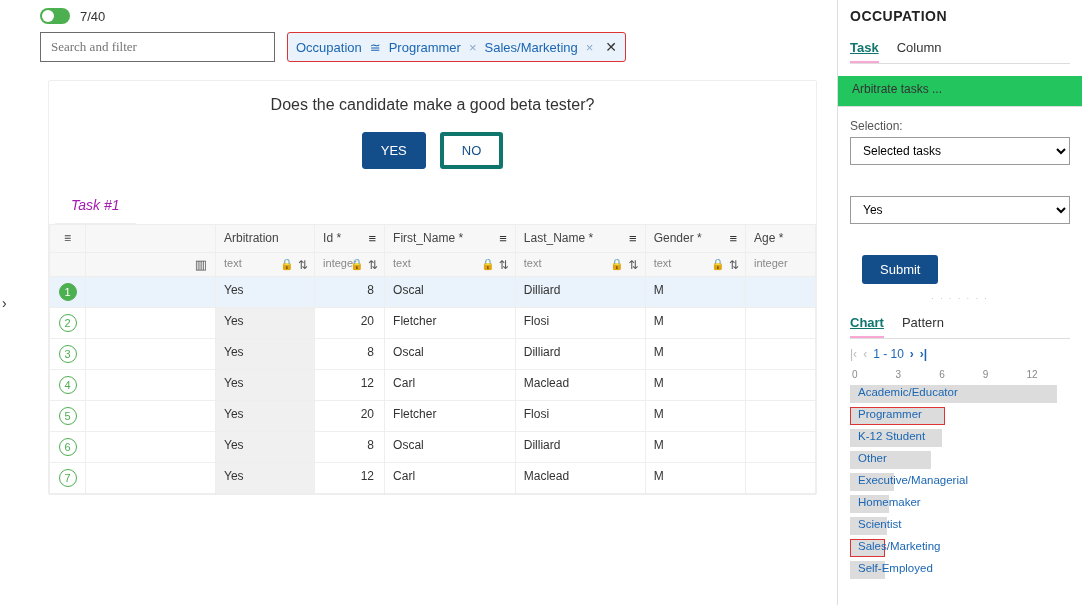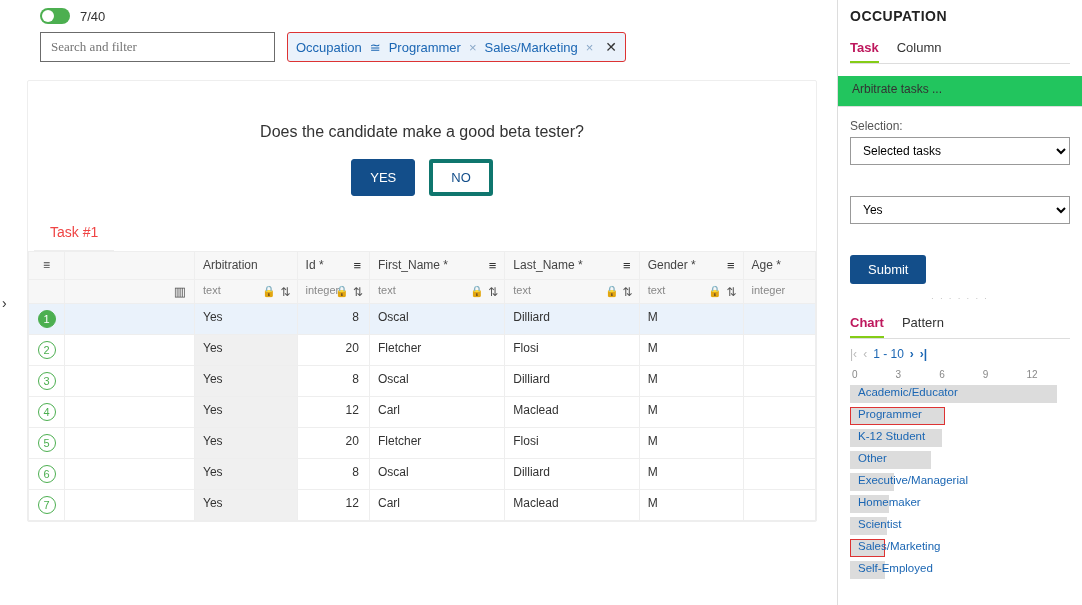--- a/index.html
+++ b/index.html
@@ -10,50 +10,50 @@
 .topbar { display: flex; align-items: center; gap: 10px; margin-bottom: 8px; margin-left: 20px; }
 .toggle { width: 30px; height: 16px; background: #4caf50; border-radius: 10px; position: relative; }
 .toggle::after { content: ""; position: absolute; width: 12px; height: 12px; background: #fff; border-radius: 50%; top: 2px; left: 2px; }
 .count { font-size: 13px; color: #333; }
 .filterbar { display: flex; gap: 12px; margin-bottom: 18px; margin-left: 20px; }
 .search { width: 235px; height: 30px; border: 1px solid #6b6b6b; padding: 0 10px; font-size: 13px; color: #333; font-family: Liberation Serif, serif; }
 .filter-box { border: 1.5px solid #d33; border-radius: 3px; padding: 4px 8px; display: flex; align-items: center; gap: 8px; background: #eaf2fb; }
 .chip { color: #1b66b3; font-size: 13px; }
 .chip-x { color: #8aa8c8; font-size: 13px; cursor: pointer; }
 .close-x { color: #333; font-size: 14px; cursor: pointer; margin-left: 4px; }
-.question-card { border: 1px solid #eee; border-radius: 2px; padding-top: 42px; margin-left: 7px; }
+.question-card { border: 1px solid #eee; border-radius: 2px; padding-top: 15px; margin-left: 28px; }
 .question { text-align: center; font-size: 16px; color: #333; margin-bottom: 18px; }
 .btn-row { display: flex; justify-content: center; gap: 14px; margin-bottom: 18px; }
 .btn { padding: 7px 18px; border-radius: 3px; font-size: 13px; cursor: pointer; }
 .btn-primary { background: #134e8a; color: #fff; border: 1px solid #134e8a; }
 .btn-outline { background: #fff; color: #134e8a; border: 4px solid #0f766e; }
-.task-label { color: #ef4444; font-size: 14px; padding: 10px 16px; border-bottom: 1px solid #eee; display: inline-block; margin-left: 6px; }
+.task-label { color: #a21caf; font-style: italic; font-size: 14px; padding: 10px 16px; border-bottom: 1px solid #eee; display: inline-block; margin-left: 6px; }
 table { width: 100%; border-collapse: collapse; font-size: 12px; }
 th, td { border: 1px solid #eee; padding: 6px 8px; text-align: left; vertical-align: top; }
 th { background: #f7f7f7; font-weight: normal; color: #444; position: relative; }
 .th-row2 td, .th-row2 th { background: #f7f7f7; color: #888; font-size: 11px; padding: 4px 8px; }
 .badge-col { width: 36px; text-align: center; }
 .hdr-col { width: 130px; }
 .row-badge { display: inline-block; width: 18px; height: 18px; border: 1.5px solid #4caf50; border-radius: 50%; color: #4caf50; font-size: 11px; line-height: 16px; text-align: center; }
 .row-badge.filled { background: #4caf50; color: #fff; }
 tr.selected td { background: #eaf2fb; }
 .icon-lock { font-size: 11px; color: #555; }
 .icon-sort { font-size: 12px; color: #555; }
 .icon-menu { font-size: 13px; color: #333; float: right; }
 .icon-cols { font-size: 13px; color: #555; float: right; }
 .th-icons { position: absolute; right: 6px; top: 50%; transform: translateY(-50%); display: flex; gap: 4px; }
 .num-cell { text-align: right !important; padding-right: 10px; }
 .sidebar h3 { font-size: 14px; letter-spacing: 0.5px; color: #222; margin-bottom: 10px; }
 .tabs { display: flex; gap: 18px; border-bottom: 1px solid #ddd; margin-bottom: 4px; font-size: 13px; }
 .tab { padding: 6px 0; cursor: pointer; color: #333; }
-.tab.active { color: #be185d; border-bottom: 2px solid #84cc16; font-weight: 600; }
+.tab.active { color: #0f766e; border-bottom: 2px solid #f9a8d4; font-weight: 600; text-decoration: underline; }
 .subtext { font-size: 12px; color: #333; padding: 6px 0 10px 6px; border-bottom: 1px solid #ddd; background: #22c55e; margin: 12px -12px 12px -12px; padding-left: 14px; }
 .field-label { font-size: 12px; color: #555; margin-bottom: 4px; }
 .select { width: 100%; height: 28px; border: 1px solid #999; padding: 0 8px; font-size: 12px; background: #fff; margin-bottom: 31px; }
-.submit { padding: 7px 18px; background: #134e8a; color: #fff; border: none; border-radius: 3px; font-size: 13px; cursor: pointer; margin-bottom: 10px; }
+.submit { padding: 7px 18px; background: #134e8a; color: #fff; border: none; border-radius: 3px; font-size: 13px; cursor: pointer; margin-bottom: 10px; margin-left: 12px; }
 .handle { text-align: center; color: #bbb; font-size: 8px; letter-spacing: 2px; margin-bottom: 6px; }
 .tabs2 { display: flex; gap: 18px; border-bottom: 1px solid #ddd; margin-bottom: 8px; font-size: 13px; }
 .pager { display: flex; align-items: center; gap: 6px; color: #1b66b3; font-size: 12px; margin-bottom: 8px; }
 .pager .disabled { color: #bbb; }
 .chart-area { position: relative; margin-top: 4px; }
 .axis { display: flex; font-size: 10px; color: #888; margin-left: 2px; margin-bottom: 4px; }
 .axis span.tk { width: 55px; text-align: left; }
 .bar-row { position: relative; height: 22px; }
 .bar-bg { position: absolute; left: 0; top: 1px; height: 18px; background: #dcdcdc; }
 .bar-label { position: absolute; left: 8px; top: 2px; font-size: 11.5px; color: #1b66b3; z-index: 2; white-space: nowrap; }

